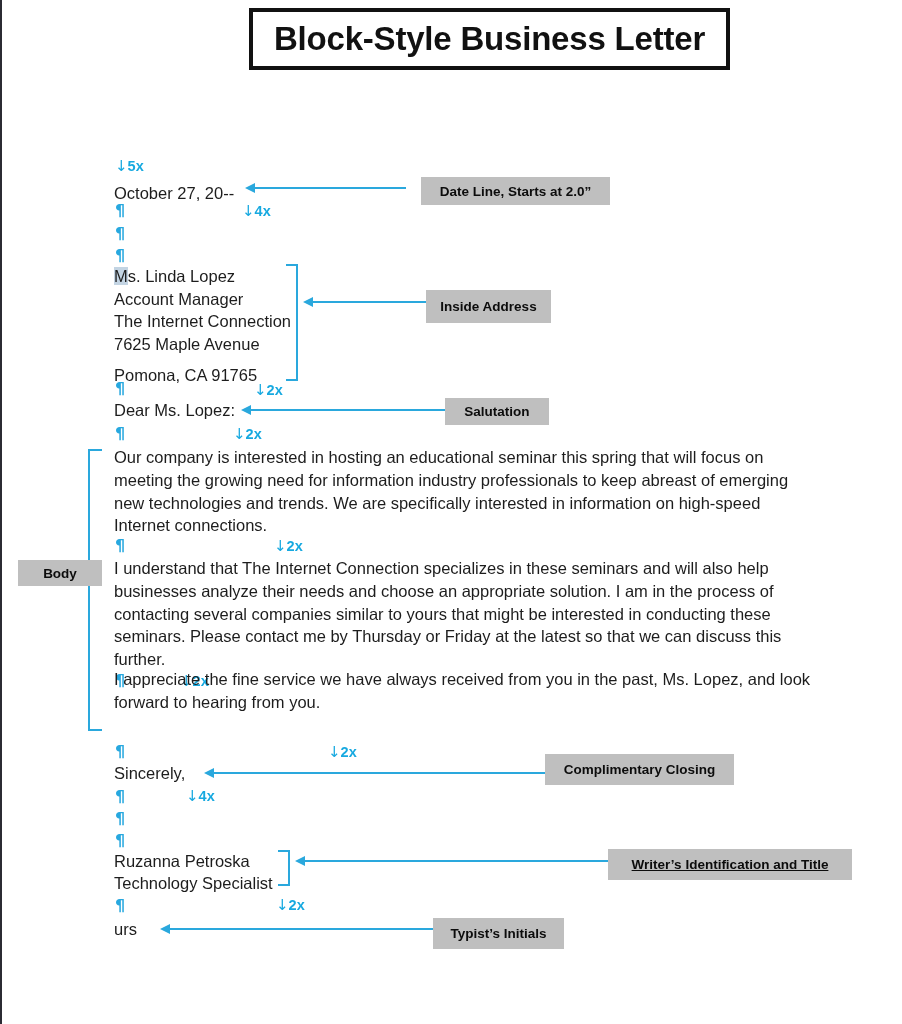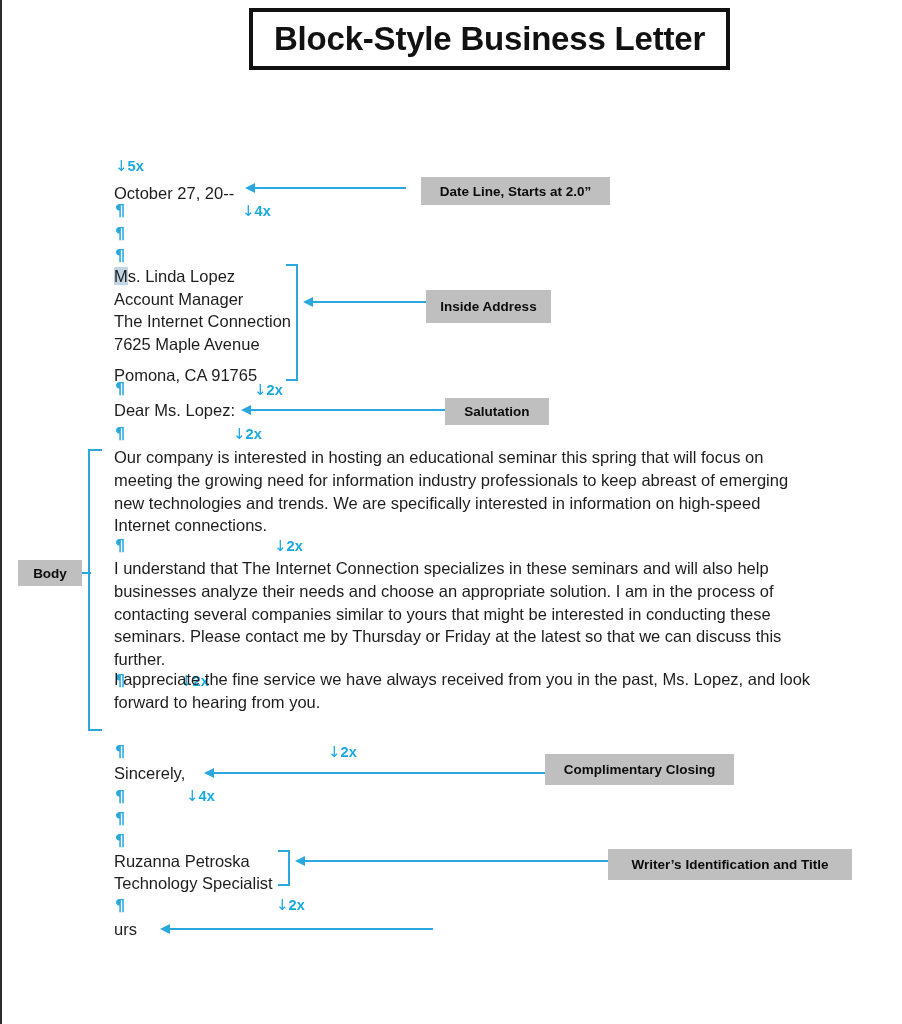--- a/index.html
+++ b/index.html
@@ -193,21 +193,21 @@
 
     <div class="pilcrow" style="left:113px; top:673px;">¶</div>
     <div class="marker" style="left:178px; top:674px;"><span class="arr">↓</span><span>2x</span></div>
 
     <div class="lpara" style="left:112px; top:668px; width:730px;">I appreciate the fine service we have always received from you in the past, Ms. Lopez, and look forward to hearing from you.</div>
 
     <div class="bracket-left" style="left:86px; top:449px; height:282px;"></div>
     <div class="bracket-tick" style="left:86px; top:449px; width:14px;"></div>
     <div class="bracket-tick" style="left:86px; top:729px; width:14px;"></div>
     <div class="conn" style="left:75px; top:572px; width:14px;"></div>
-    <div class="callout" style="left:16px; top:560px; width:64px; height:26px;">
+    <div class="callout" style="left:16px; top:560px; width:84px; height:26px;">
         <span>Body</span>
       </div>
 
     <div class="pilcrow" style="left:113px; top:744px;">¶</div>
     <div class="marker" style="left:326px; top:745px;"><span class="arr">↓</span><span>2x</span></div>
 
     <div class="ltext" style="left:112px; top:762px;">Sincerely,</div>
     <div class="arrowhead" style="left:202px; top:768px;"></div>
     <div class="conn" style="left:211px; top:772px; width:333px;"></div>
     <div class="callout" style="left:543px; top:754px; width:189px; height:31px;">
@@ -220,25 +220,28 @@
     <div class="pilcrow" style="left:113px; top:833px;">¶</div>
 
     <div class="ltext" style="left:112px; top:850px;">Ruzanna Petroska</div>
     <div class="ltext" style="left:112px; top:872px;">Technology Specialist</div>
 
     <div class="bracket-v" style="left:286px; top:850px; height:36px;"></div>
     <div class="bracket-tick" style="left:276px; top:850px; width:12px;"></div>
     <div class="bracket-tick" style="left:276px; top:884px; width:12px;"></div>
     <div class="arrowhead" style="left:293px; top:856px;"></div>
     <div class="conn" style="left:302px; top:860px; width:305px;"></div>
-    <div class="callout" style="left:606px; top:849px; width:244px; height:31px;">
+    <div class="callout" style="left:606px; top:849px; width:244px; height:31px;text-decoration:underline;">
         <span>Writer’s Identification and Title</span>
       </div>
 
     <div class="pilcrow" style="left:113px; top:898px;">¶</div>
     <div class="marker" style="left:274px; top:898px;"><span class="arr">↓</span><span>2x</span></div>
 
     <div class="ltext" style="left:112px; top:918px;">urs</div>
     <div class="arrowhead" style="left:158px; top:924px;"></div>
     <div class="conn" style="left:167px; top:928px; width:264px;"></div>
+    <div class="callout" style="left:431px; top:918px; width:131px; height:31px;">
+        <span>Typist’s Initials</span>
+      </div>
 
   </div>
 </div>
 
 </body></html>

